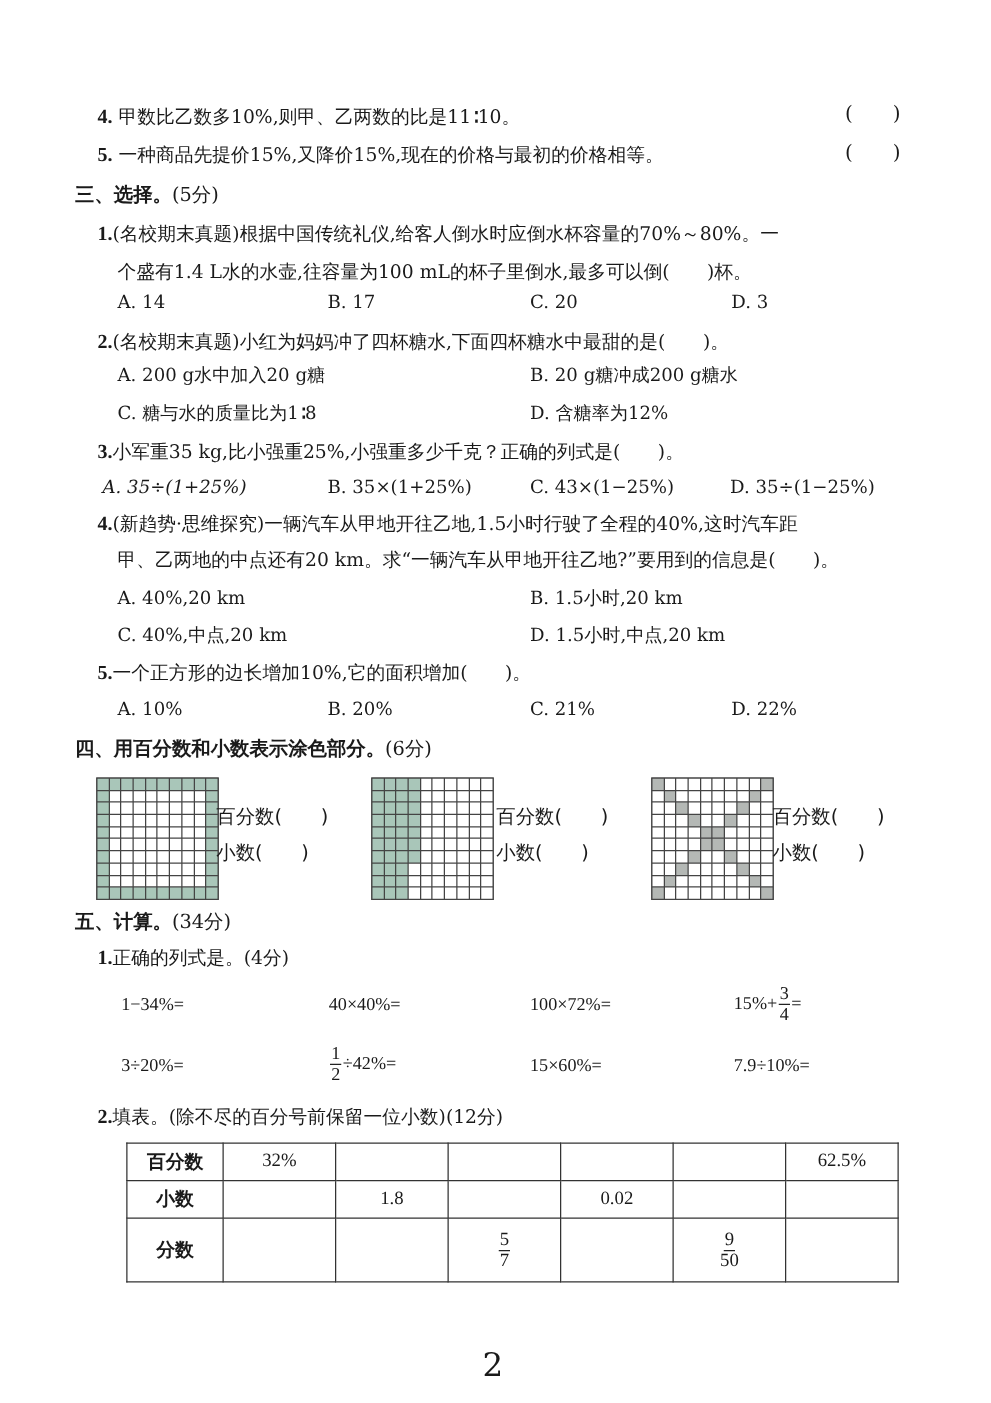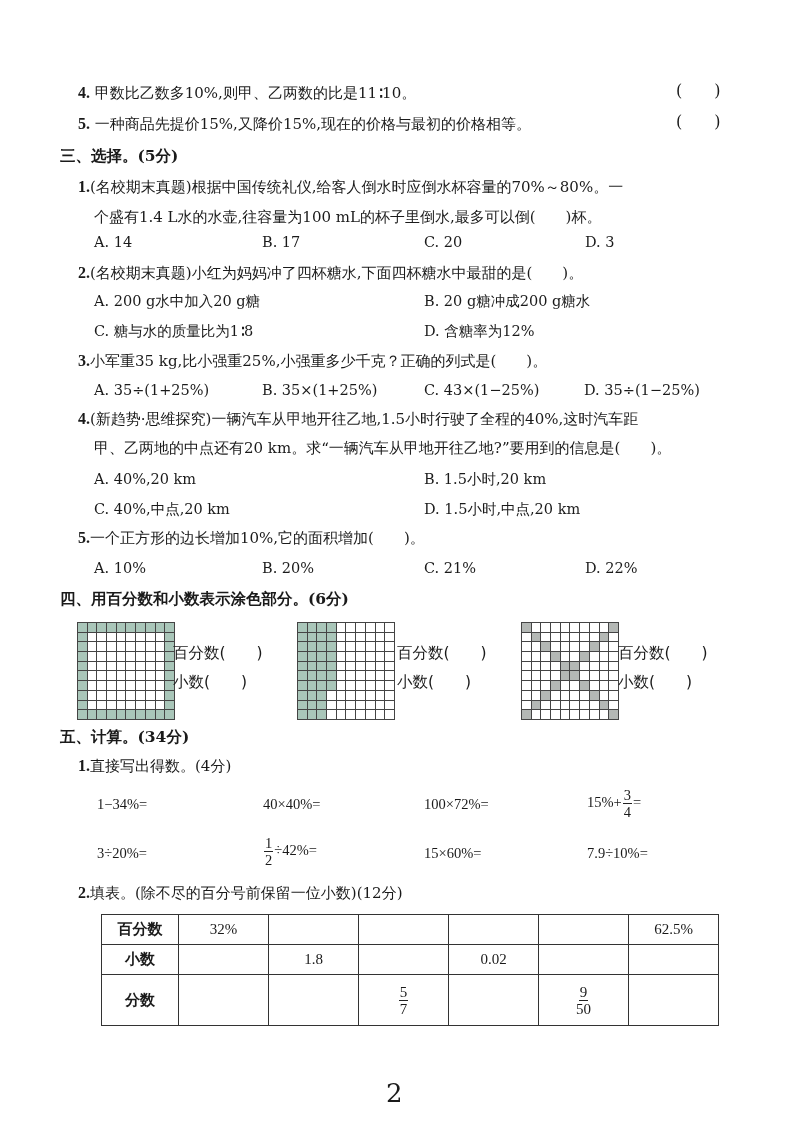--- a/index.html
+++ b/index.html
@@ -5,21 +5,21 @@
   html, body { margin: 0; padding: 0; background: #ffffff; }
   body {
     width: 793px; height: 1122px; position: relative; overflow: hidden;
     font-family: "DejaVu Serif", "Liberation Serif", serif;
     color: #1a1a1a;
   }
   .abs { position: absolute; white-space: nowrap; }
   .q { font-size: 15px; line-height: 20px; }
   .num { font-weight: bold; font-family: "Liberation Serif", serif; font-size: 16px; }
   .h { font-size: 15.5px; font-weight: bold; font-family: "DejaVu Sans", "Liberation Sans", sans-serif; }
-  .h .pts { font-weight: bold; font-family: "DejaVu Serif", serif; }
+  .h .pts { font-weight: normal; font-family: "DejaVu Serif", serif; }
   .opt { font-size: 14.5px; line-height: 20px; }
   .paren { font-size: 16px; }
   .grid {
     position: absolute; display: grid;
     grid-template-columns: repeat(10, 8.7px); grid-template-rows: repeat(10, 8.7px);
     border: 1.2px solid #444; background: #444; gap: 1px;
   }
   .cell { background: #fff; }
   .cell.g { background: #a9c6b9; }
   .cell.x { background: #b4b8b5; }
@@ -69,21 +69,21 @@
   <span class="num">2.</span><span>(名校期末真题)小红为妈妈冲了四杯糖水,下面四杯糖水中最甜的是(　　)。</span>
 </div>
 <div class="abs opt" style="left:94px; top:291px;">A. 200 g水中加入20 g糖</div>
 <div class="abs opt" style="left:424px; top:291px;">B. 20 g糖冲成200 g糖水</div>
 <div class="abs opt" style="left:94px; top:321px;">C. 糖与水的质量比为1∶8</div>
 <div class="abs opt" style="left:424px; top:321px;">D. 含糖率为12%</div>
 
 <div class="abs q" style="left:78px; top:351px;">
   <span class="num">3.</span><span>小军重35 kg,比小强重25%,小强重多少千克？正确的列式是(　　)。</span>
 </div>
-<div class="abs opt" style="left:94px; top:380px;">A. 35÷(1+25%)</div>
+<div class="abs opt" style="left:82px; top:380px;font-style:italic;">A. 35÷(1+25%)</div>
 <div class="abs opt" style="left:262px; top:380px;">B. 35×(1+25%)</div>
 <div class="abs opt" style="left:424px; top:380px;">C. 43×(1−25%)</div>
 <div class="abs opt" style="left:584px; top:380px;">D. 35÷(1−25%)</div>
 
 <div class="abs q" style="left:78px; top:409px;">
   <span class="num">4.</span><span>(新趋势·思维探究)一辆汽车从甲地开往乙地,1.5小时行驶了全程的40%,这时汽车距</span>
 </div>
 <div class="abs q" style="left:94px; top:438px;">甲、乙两地的中点还有20 km。求“一辆汽车从甲地开往乙地?”要用到的信息是(　　)。</div>
 <div class="abs opt" style="left:94px; top:469px;">A. 40%,20 km</div>
 <div class="abs opt" style="left:424px; top:469px;">B. 1.5小时,20 km</div>
@@ -415,21 +415,21 @@
     <div class="cell x"></div>
   </div>
 <div class="abs lbl" style="left:618px; top:643px;">百分数(　　)</div>
 <div class="abs lbl" style="left:618px; top:672px;">小数(　　)</div>
 
 <div class="abs h" style="left:60px; top:727px;">
   <span>五、计算。</span><span class="pts">(34分)</span>
 </div>
 
 <div class="abs q" style="left:78px; top:756px;">
-  <span class="num">1.</span><span>直接写出得数。</span><span>(4分)</span>
+  <span class="num">1.</span><span>正确的列式是。</span><span>(4分)</span>
 </div>
 
 <div class="abs calc" style="left:97px; top:796px;">1−34%=</div>
 <div class="abs calc" style="left:263px; top:796px;">40×40%=</div>
 <div class="abs calc" style="left:424px; top:796px;">100×72%=</div>
 <div class="abs calc" style="left:587px; top:787px;">
   <span>15%+</span><span class="frac">
       <span class="n">3</span>
       <span>4</span>
     </span><span>=</span>

